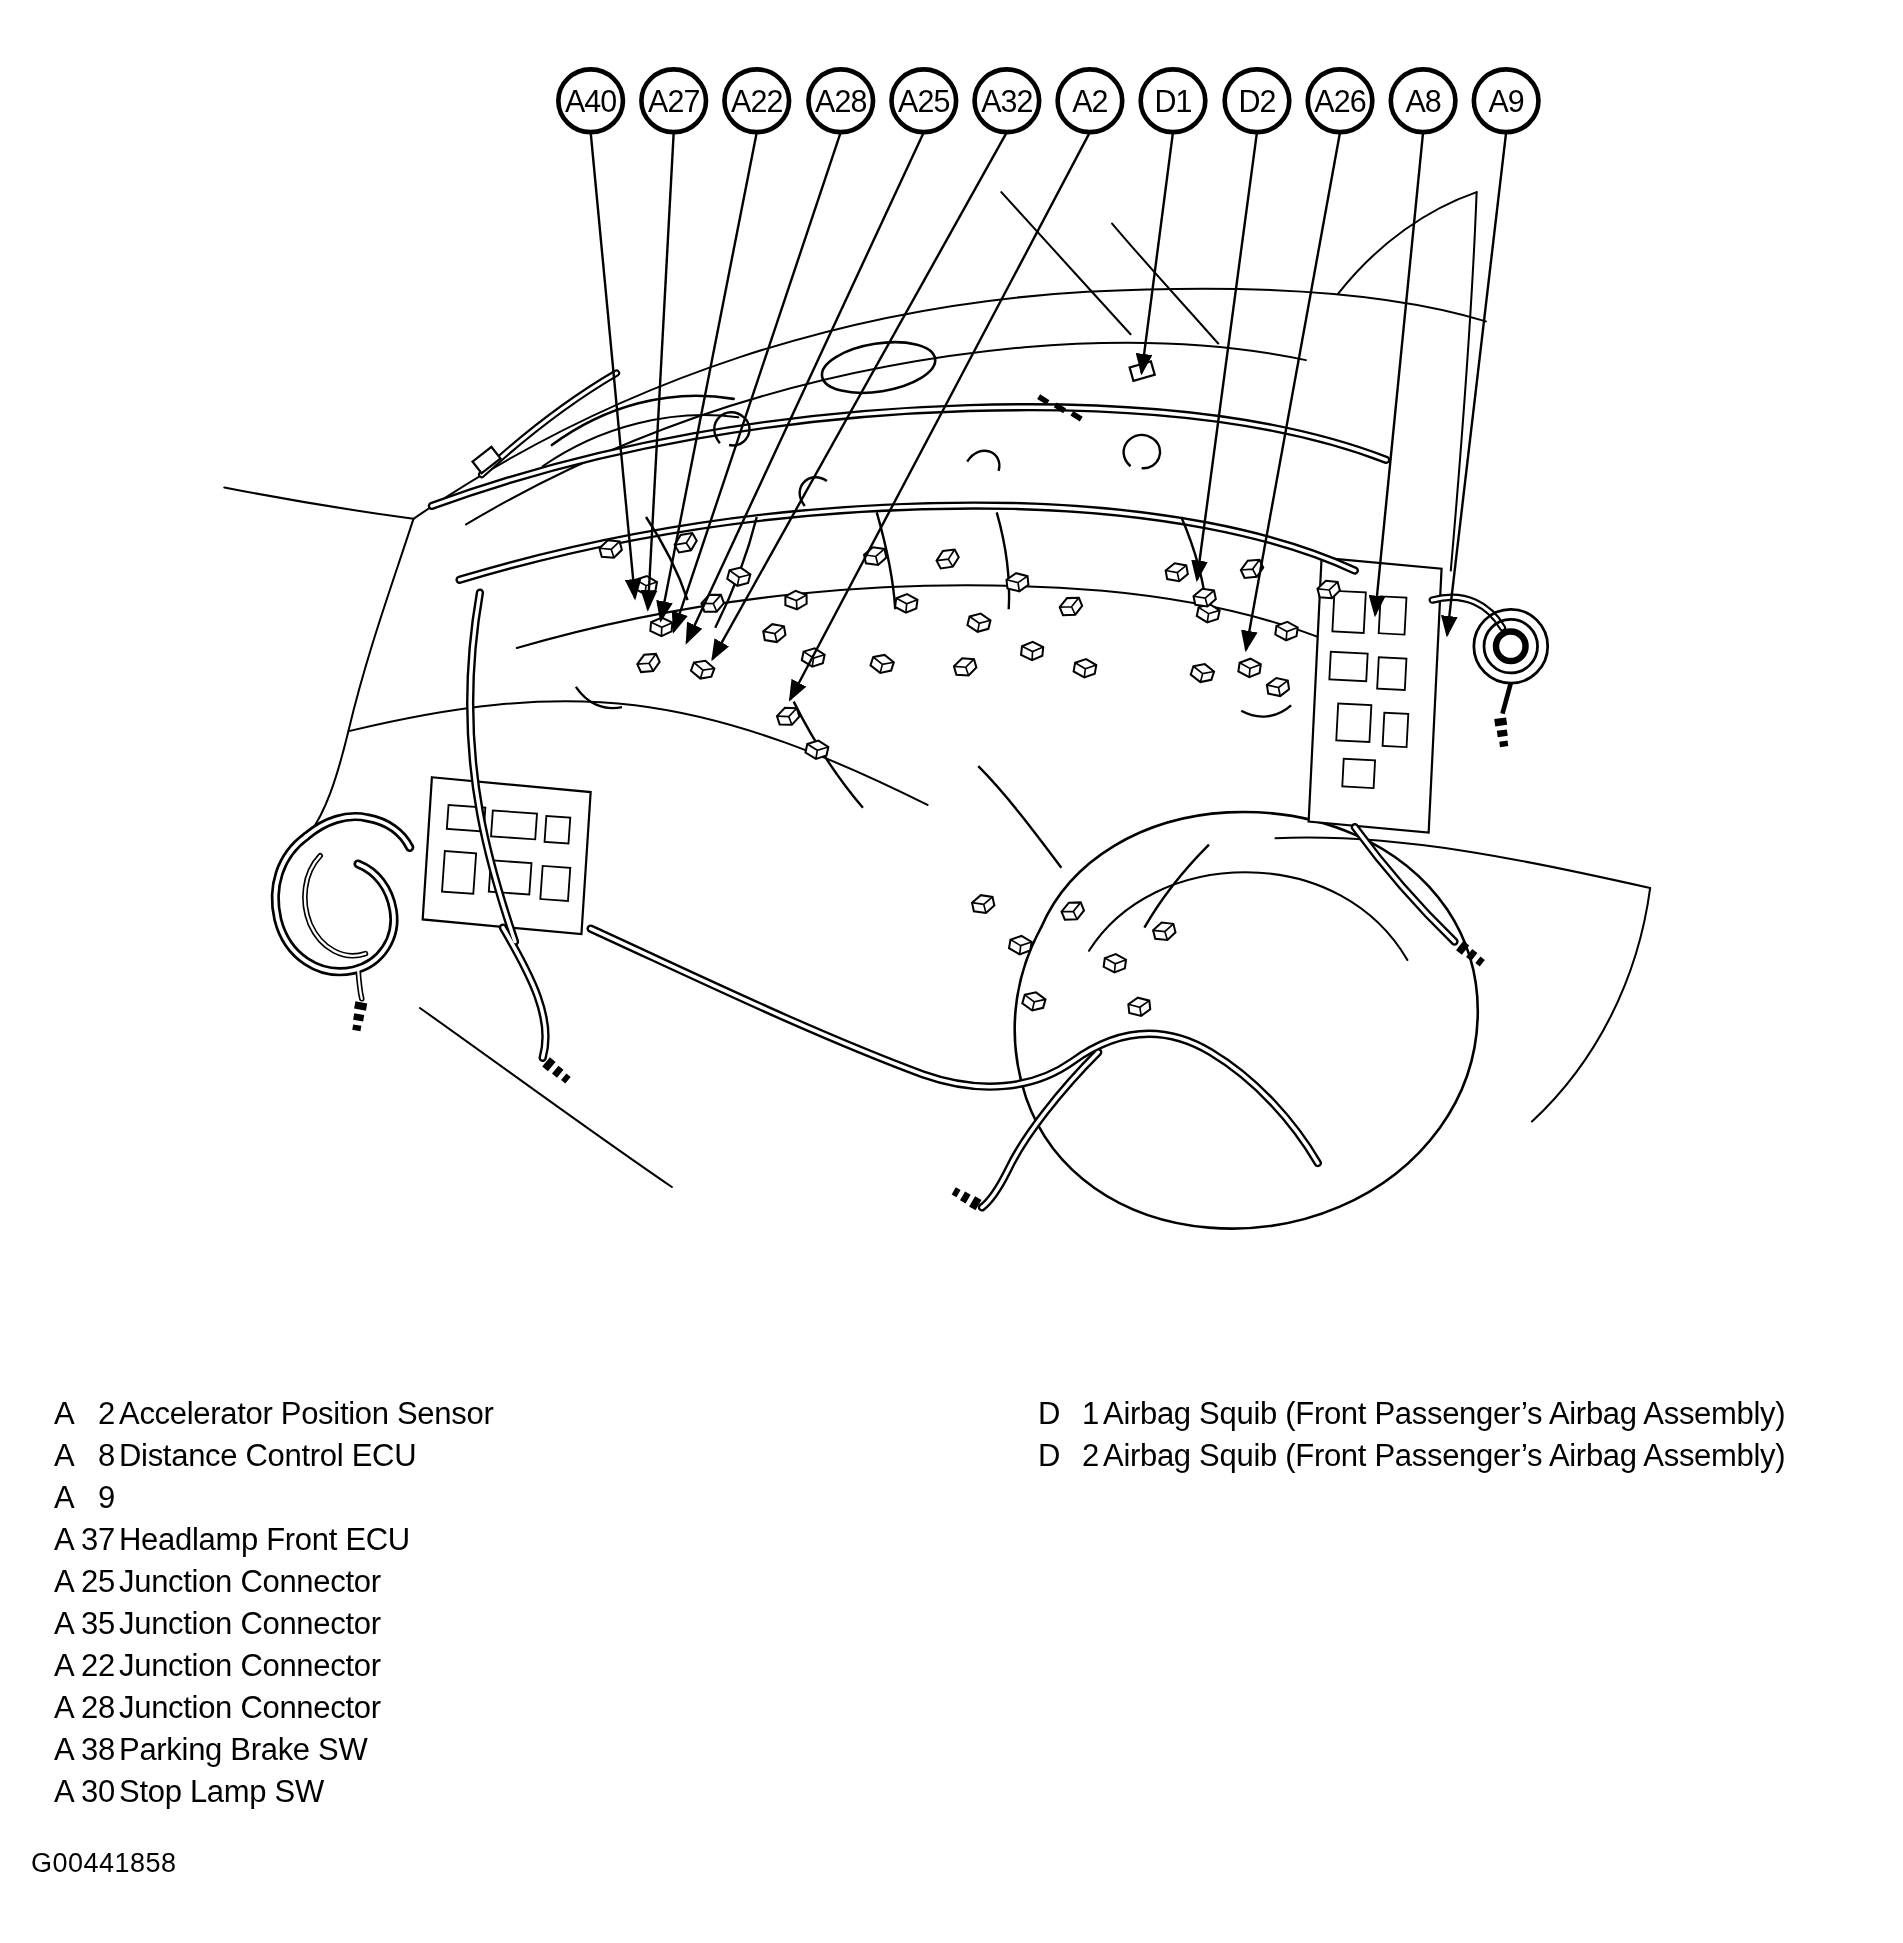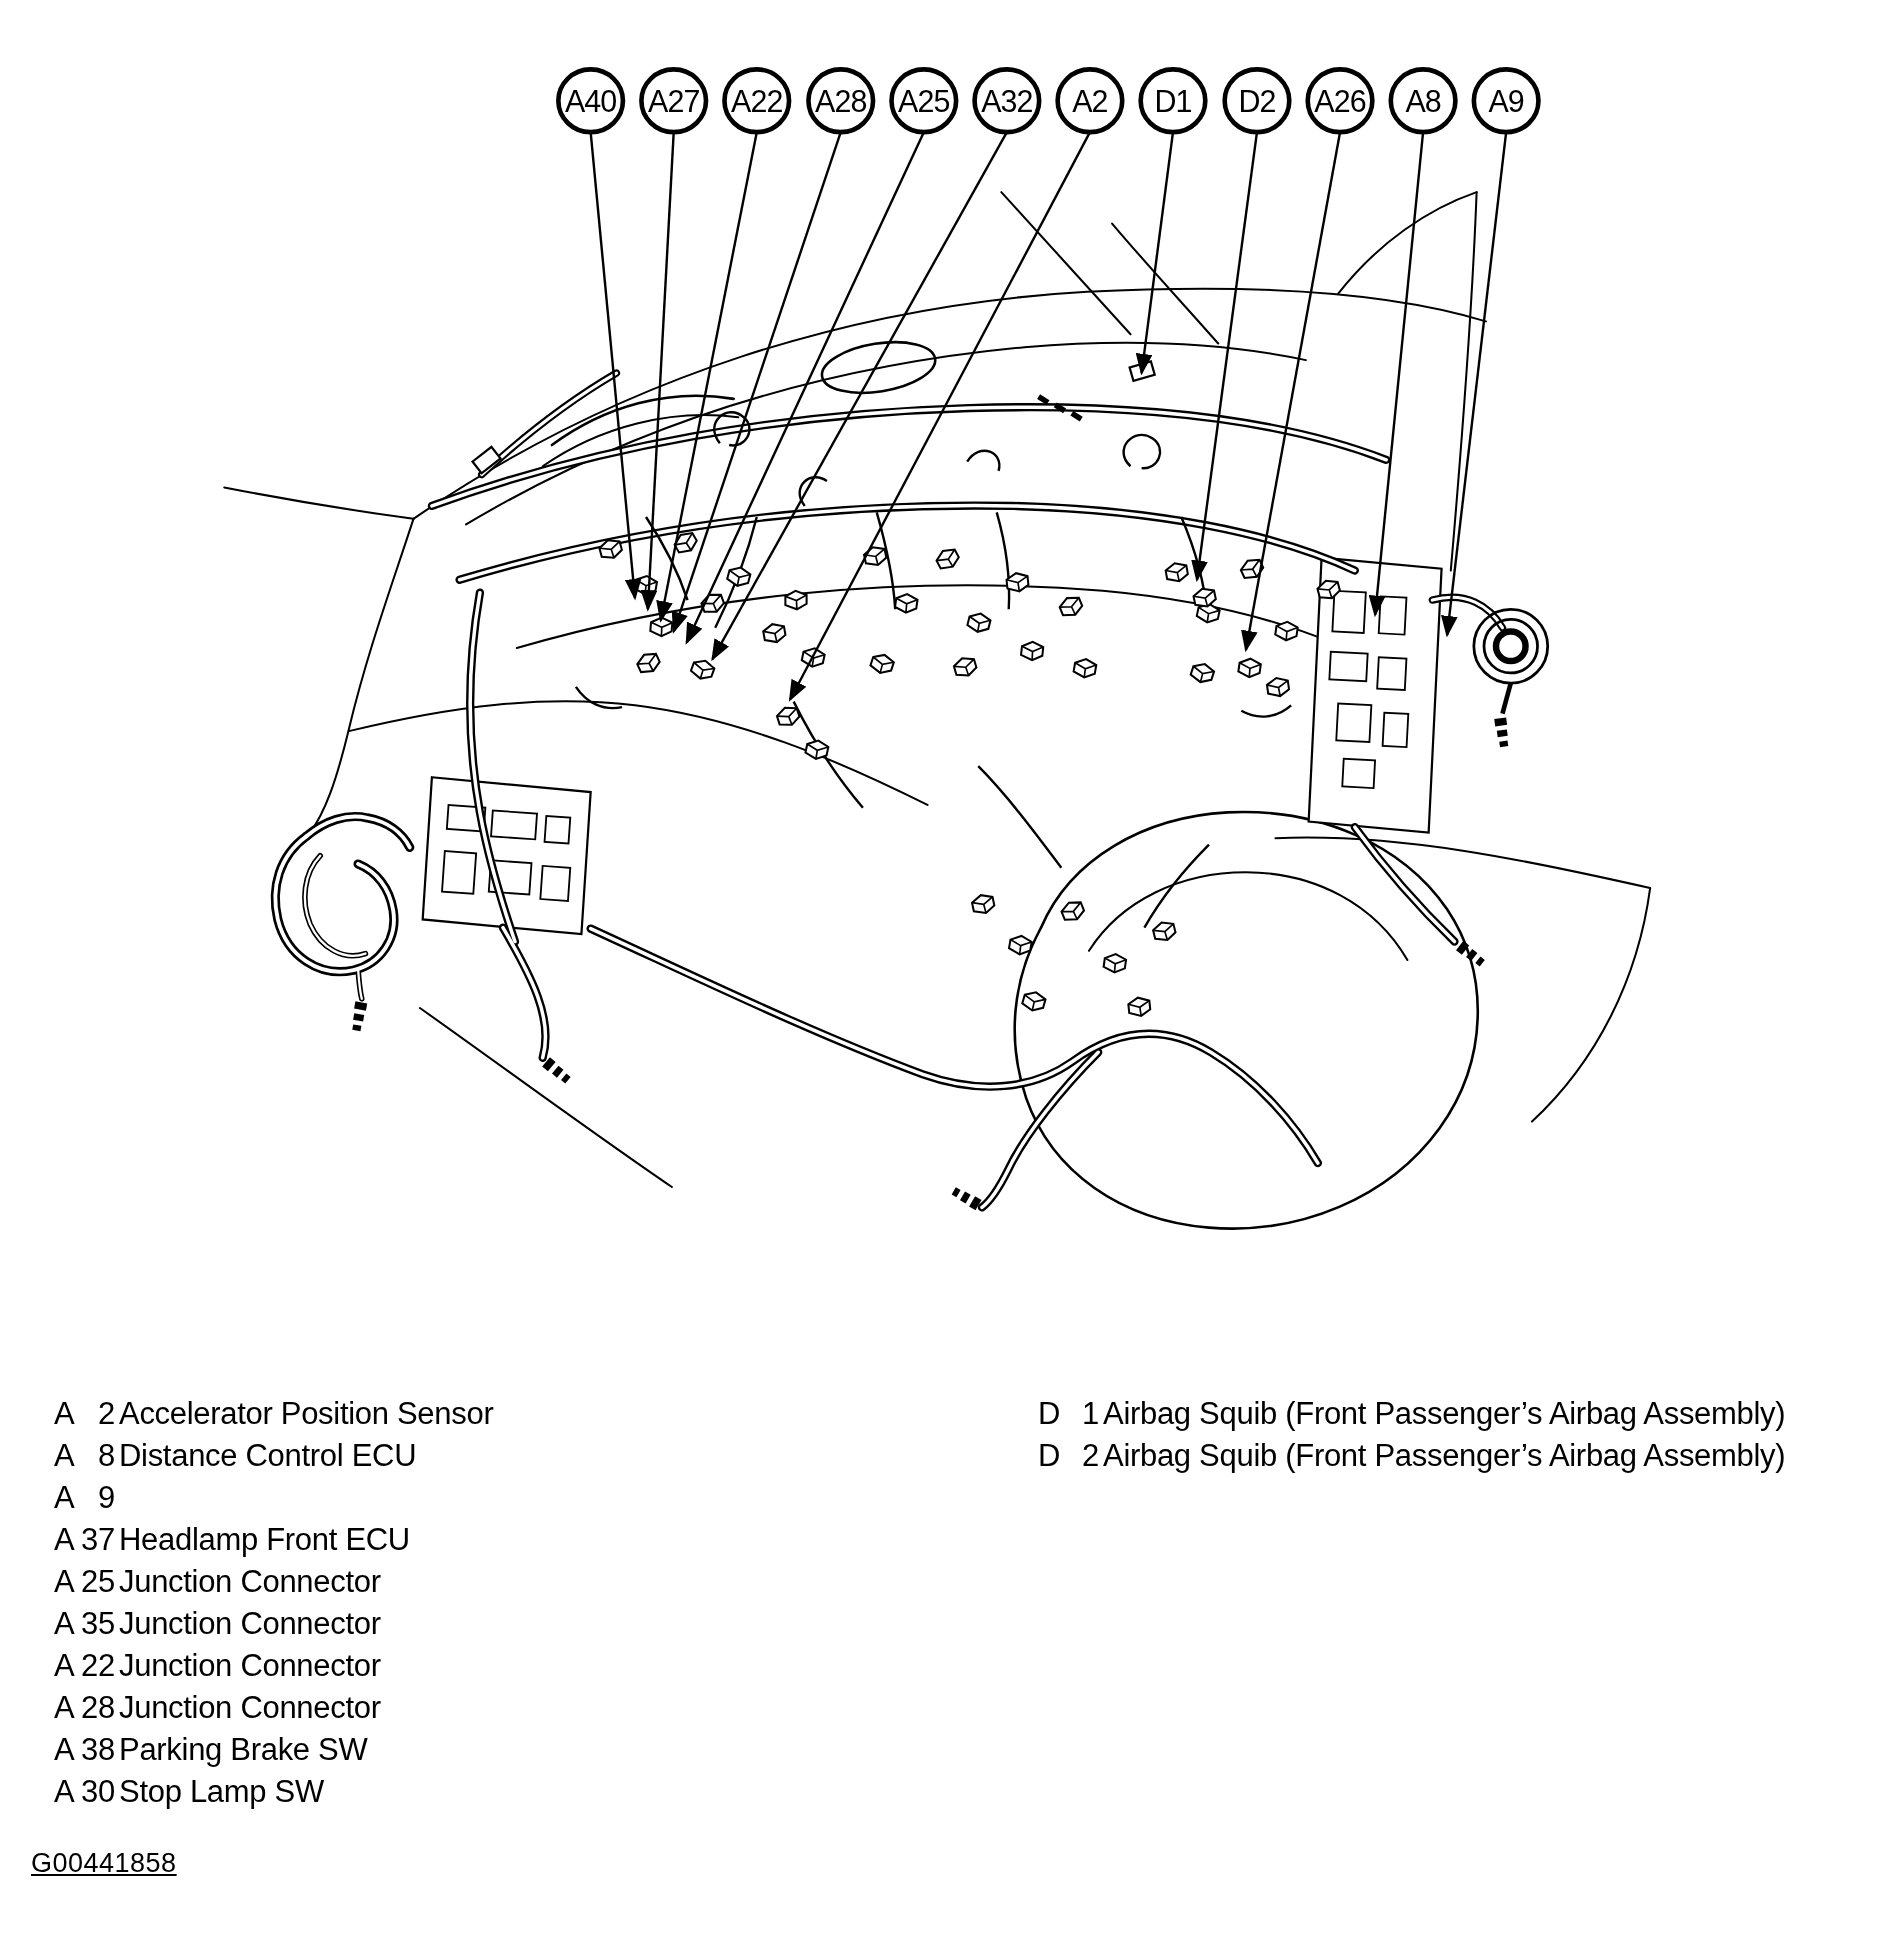--- a/index.html
+++ b/index.html
@@ -13,21 +13,21 @@
   .callout-circle{stroke:#000;stroke-width:5;fill:#fff;}
   .callout-text{font-family:"Liberation Sans",sans-serif;font-size:33px;fill:#000;
                 text-anchor:middle;letter-spacing:-1px;}
   .tick{fill:#000;stroke:none;}
   .legend-col{position:absolute;}
   .legend-row{display:flex;align-items:baseline;height:42px;line-height:42px;
               font-size:31px;letter-spacing:-0.3px;white-space:nowrap;}
   .legend-prefix{display:inline-block;width:24px;}
   .legend-num{display:inline-block;width:37px;text-align:right;}
   .legend-desc{display:inline-block;margin-left:4px;}
-  #figure-id{position:absolute;left:31px;top:1848px;font-size:27px;letter-spacing:0.5px;text-decoration:underline;}
+  #figure-id{position:absolute;left:31px;top:1848px;font-size:27px;letter-spacing:0.5px;}
 </style>
 </head>
 <body>
 
 <div id="page">
 
 <svg id="diagram" width="1903" height="1944" viewBox="0 0 2062 2106">
   <defs>
     <marker id="arrw" markerWidth="9" markerHeight="7" refX="8" refY="3.5" orient="auto">
       <path d="M0,0 L9,3.5 L0,7 Z" fill="#000"></path>

